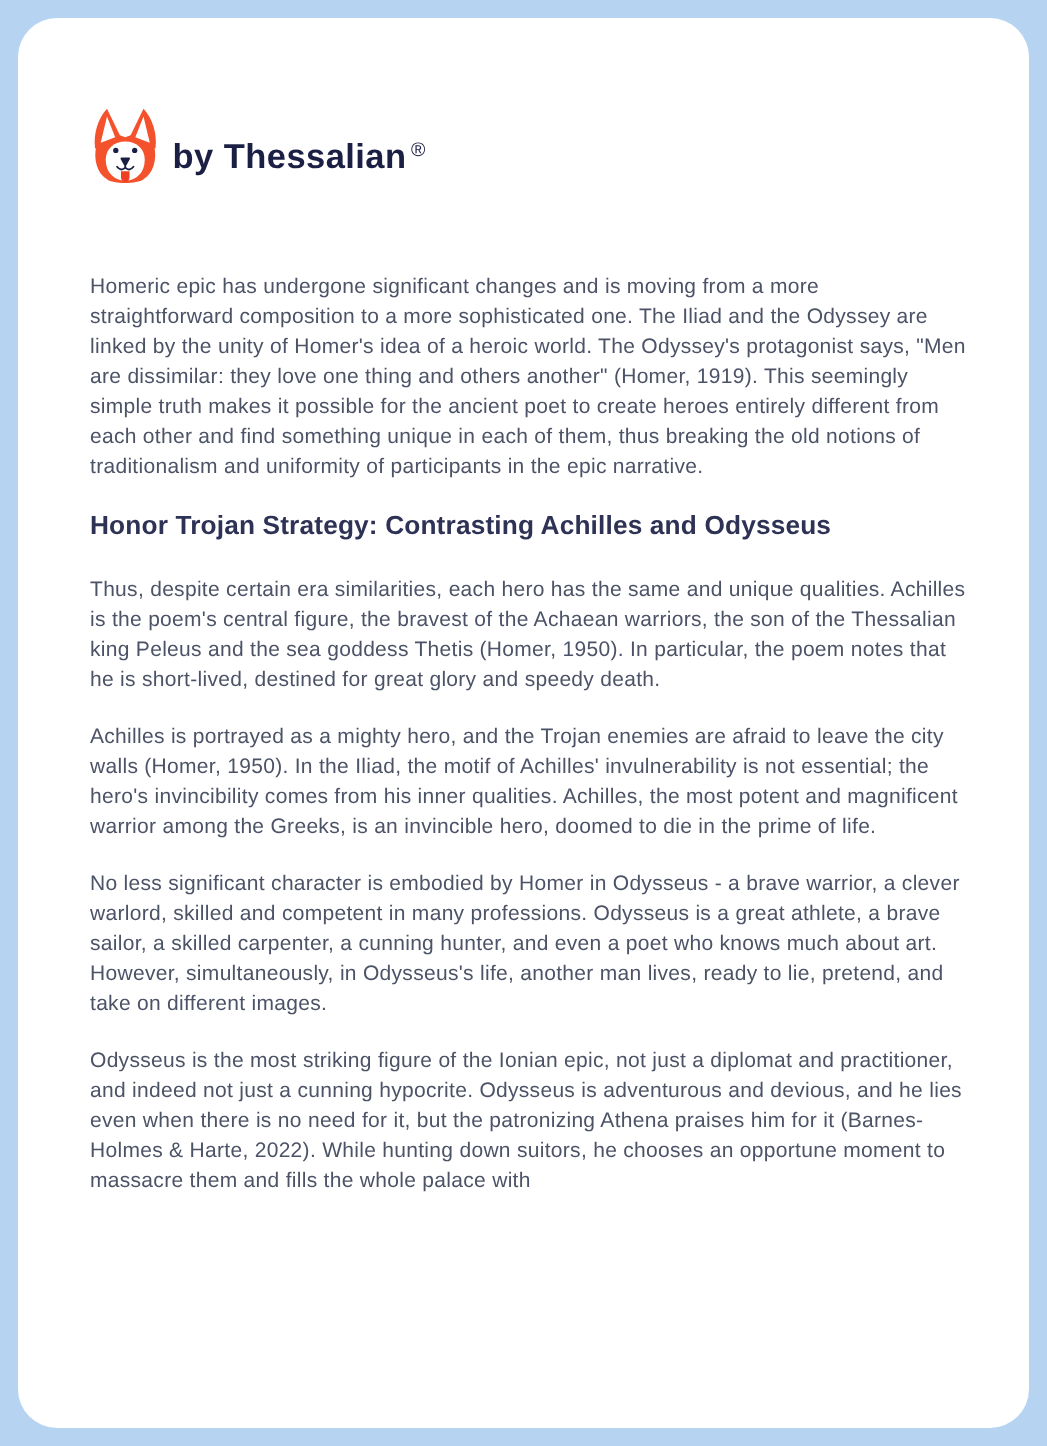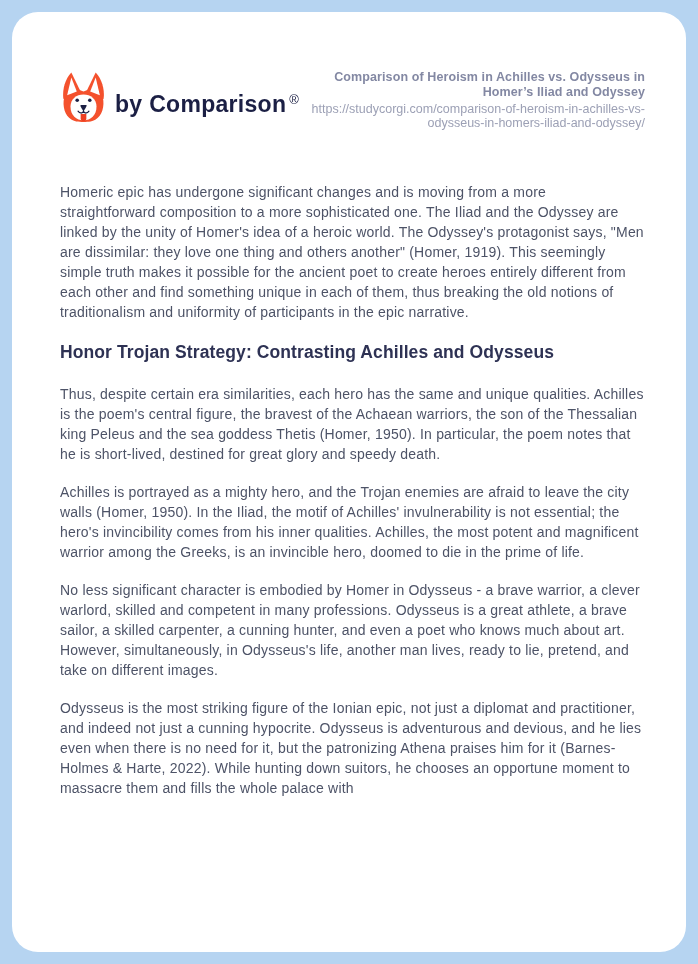--- a/index.html
+++ b/index.html
@@ -97,27 +97,23 @@
           <circle cx="20.5" cy="34.5" r="2.1" fill="#1B1F44"></circle>
           <circle cx="35.5" cy="34.5" r="2.1" fill="#1B1F44"></circle>
 
           <path d="M25 41 L31 41 L28.8 45 Q28 46.2 27.2 45 Z" fill="#1B1F44" stroke="#1B1F44" stroke-width="1.6" stroke-linejoin="round"></path>
 
           <path d="M28 46 L28 48.2 M21.5 47.5 Q24.7 51.5 28 48.2 Q31.3 51.5 34.5 47.5" fill="none" stroke="#1B1F44" stroke-width="1.5" stroke-linecap="round"></path>
 
           <path d="M24.6 51 L31.4 51 L31.4 56 A3.4 3.4 0 0 1 24.6 56 Z" fill="#EE3F23"></path>
         </svg>
       </span>
-      <span class="brand-name-wrap"><span class="brand-text">by Comparison</span><span class="reg">®</span></span>
+      <span class="brand-name-wrap"><span class="brand-text">by Thessalian</span><span class="reg">®</span></span>
     </div>
 
-    <div class="doc-meta">
-      <div class="doc-title">Comparison of Heroism in Achilles vs. Odysseus in Homer’s Iliad and Odyssey</div>
-      <span class="doc-url">https://studycorgi.com/comparison-of-heroism-in-achilles-vs-odysseus-in-homers-iliad-and-odyssey/</span>
-    </div>
 
   </div>
 
   <div class="article">
     <p>Homeric epic has undergone significant changes and is moving from a more straightforward composition to a more sophisticated one. The Iliad and the Odyssey are linked by the unity of Homer's idea of a heroic world. The Odyssey's protagonist says, "Men are dissimilar: they love one thing and others another" (Homer, 1919). This seemingly simple truth makes it possible for the ancient poet to create heroes entirely different from each other and find something unique in each of them, thus breaking the old notions of traditionalism and uniformity of participants in the epic narrative.</p>
 
     <h2>Honor Trojan Strategy: Contrasting Achilles and Odysseus</h2>
 
     <p>Thus, despite certain era similarities, each hero has the same and unique qualities. Achilles is the poem's central figure, the bravest of the Achaean warriors, the son of the Thessalian king Peleus and the sea goddess Thetis (Homer, 1950). In particular, the poem notes that he is short-lived, destined for great glory and speedy death.</p>
 

